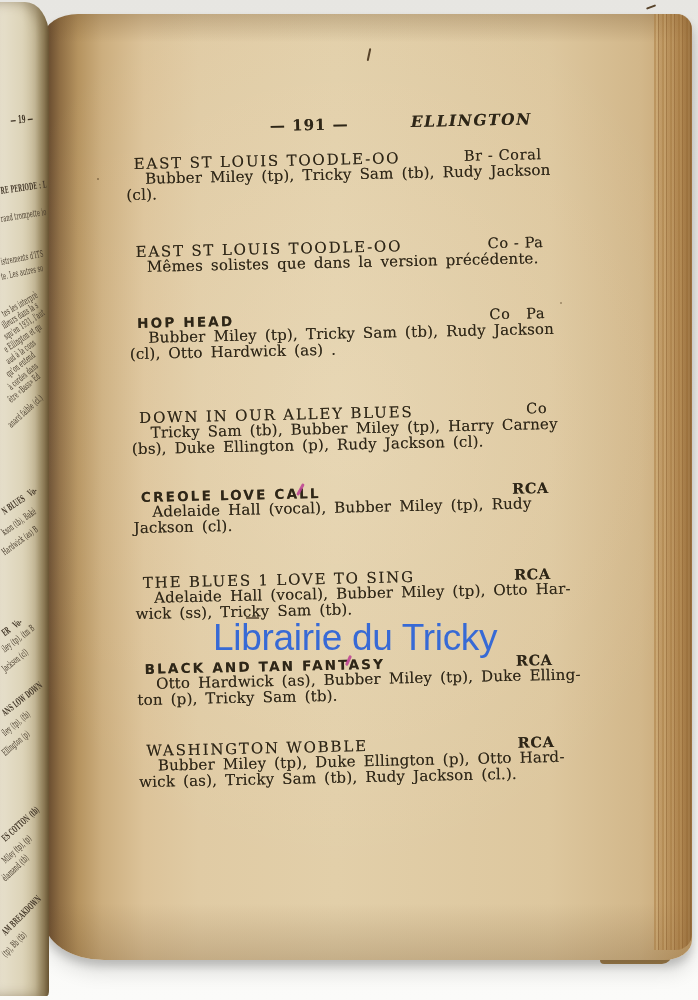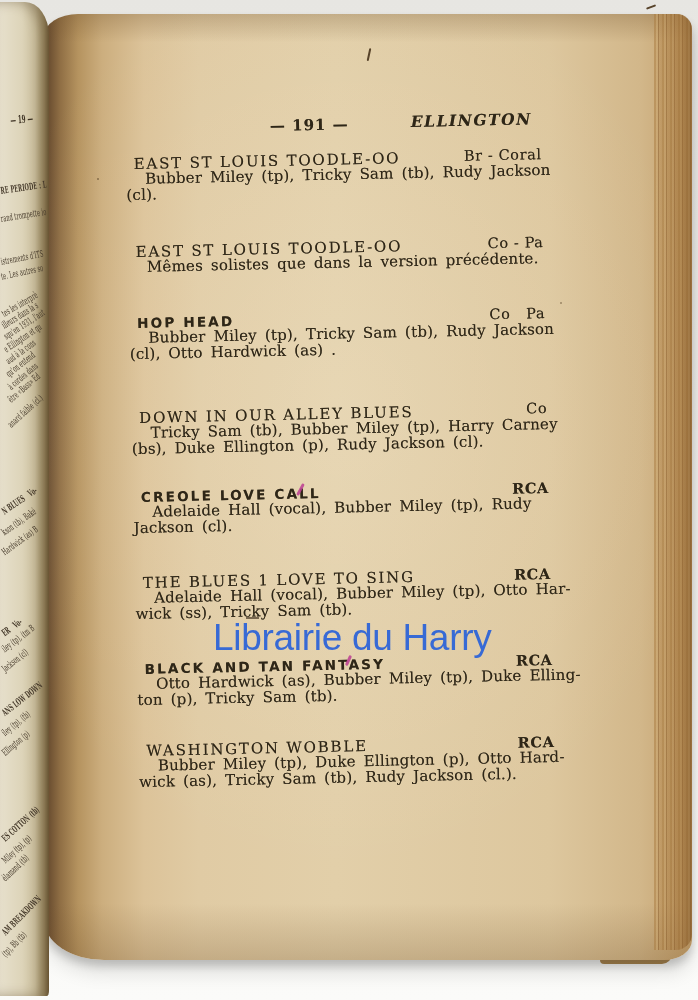--- a/index.html
+++ b/index.html
@@ -209,21 +209,21 @@
 
     <section class="entry e7">
       <span class="label b">RCA</span>
       <h3 class="title t-serif">WASHINGTON WOBBLE</h3>
       <p class="pline indent">Bubber Miley (tp), Duke Ellington (p), Otto Hard-</p>
       <p class="pline">wick (as), Tricky Sam (tb), Rudy Jackson (cl.).</p>
     </section>
 
   </div>
 
-  <div class="watermark" style="color: rgb(43, 99, 217);">Librairie du Harry</div>
+  <div class="watermark" style="color: rgb(43, 99, 217);">Librairie du Tricky</div>
 
   <div class="pink-mark pm1"></div>
   <div class="pink-mark pm2"></div>
   <div class="underline-mark"></div>
   <div class="speck sp1"></div>
   <div class="speck sp2"></div>
   <div class="speck sp3"></div>
   <div class="speck sp4"></div>
 
 </div>

